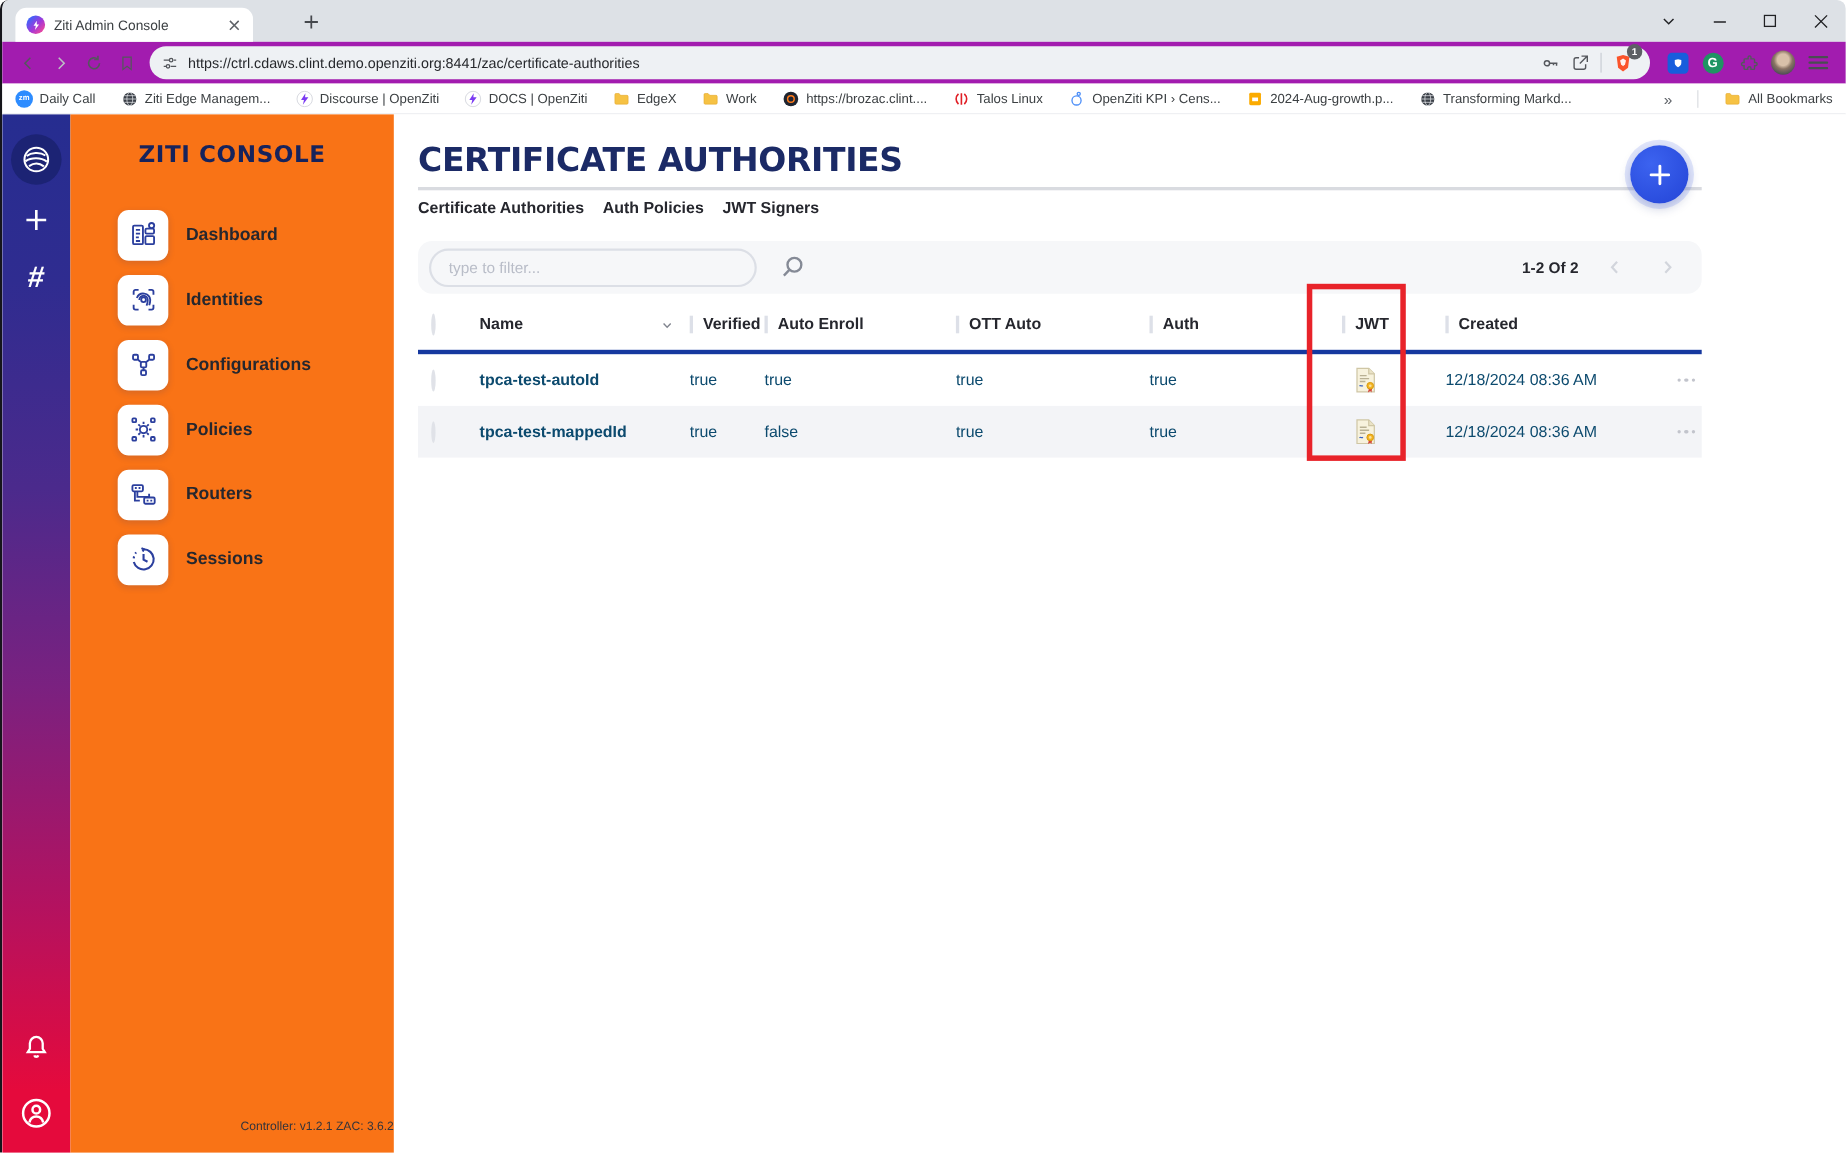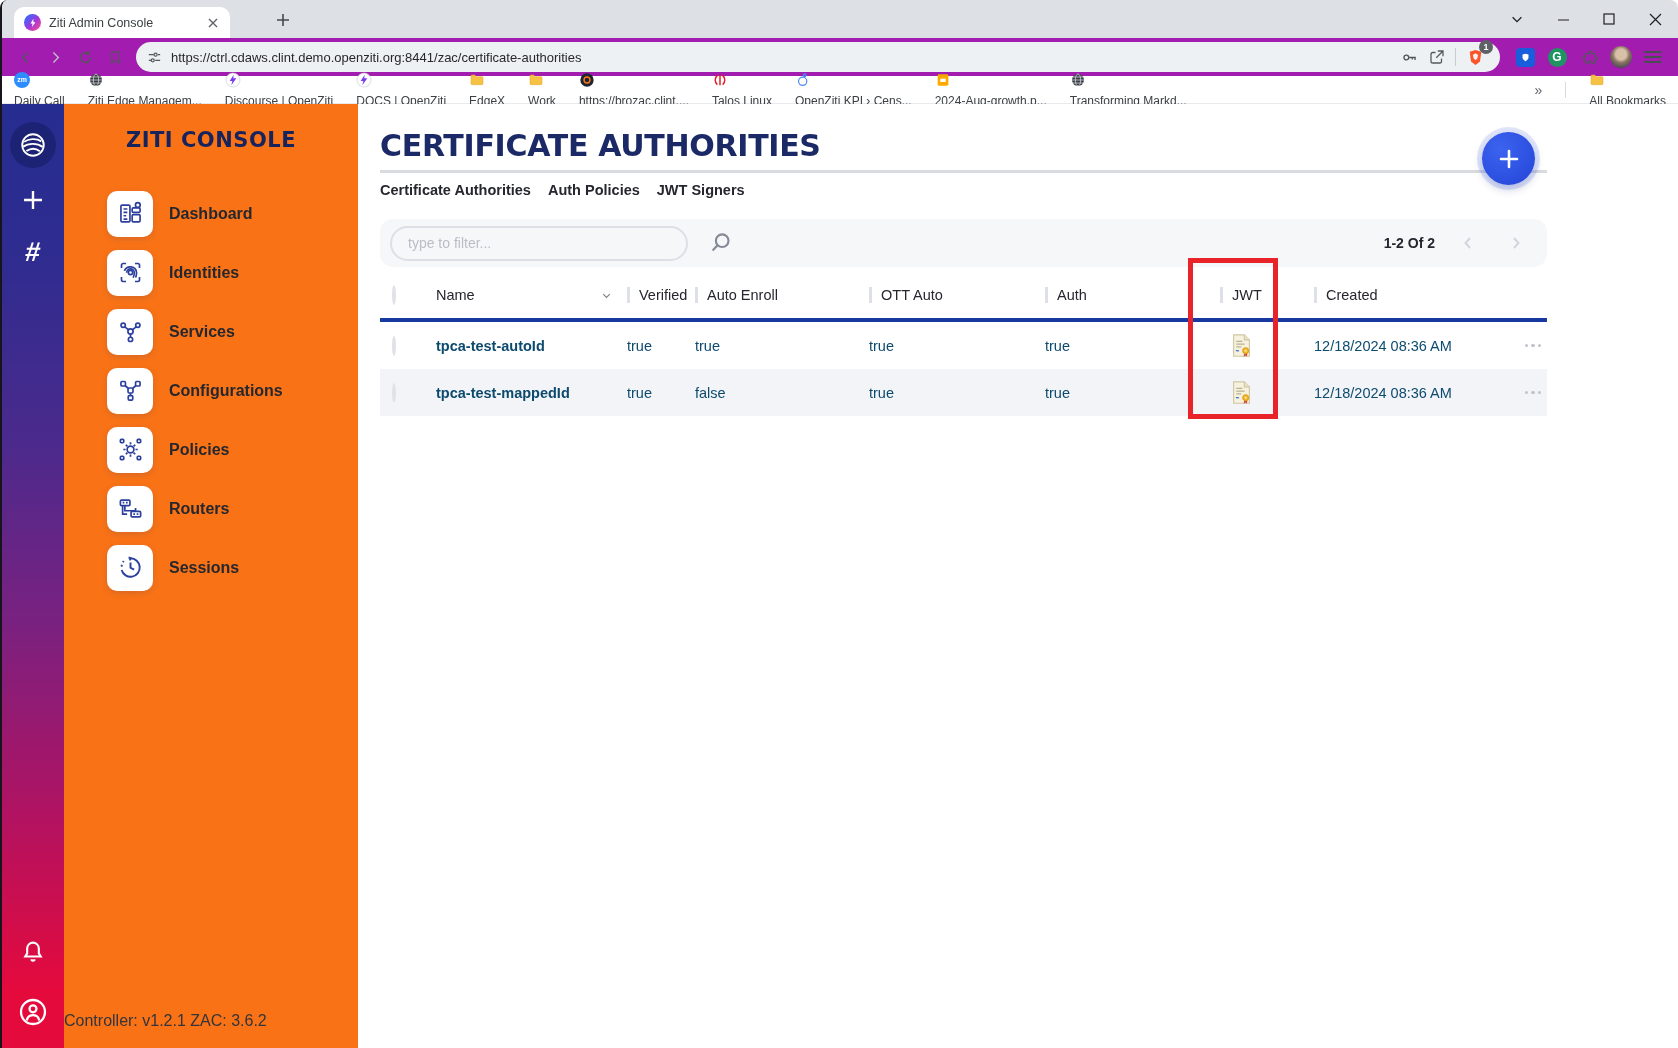--- a/index.html
+++ b/index.html
@@ -47,21 +47,21 @@
   .bw-tile { width:19px; height:19px; border-radius:4px; background:#175ddc; display:grid; place-items:center; }
   .gram-tile { width:19px; height:19px; border-radius:50%; background:#1f9463; color:#fff; font-size:12px; font-weight:700;
     display:grid; place-items:center; }
   .avatar { width:22px; height:22px; border-radius:50%;
     background:radial-gradient(circle at 50% 38%, #d9c1a9 0 30%, #8a7464 48%, #4c4c55 78%); }
   .burger { width:18px; height:12px; display:flex; flex-direction:column; justify-content:space-between; }
   .burger i { display:block; height:2px; background:#4a4d52; border-radius:1px; }
 
   .bookmarksbar { height:28px; background:#fff; border-bottom:1px solid #e8eaee;
     display:flex; align-items:center; padding:0 12px; gap:23px; }
-  .bm { display:flex; gap:6px; font-size:12px; color:#3c4043; white-space:nowrap;flex-direction:column; }
+  .bm { display:flex; align-items:center; gap:6px; font-size:12px; color:#3c4043; white-space:nowrap; }
   .bm-ico { width:16px; height:16px; display:grid; place-items:center; }
   .zm-tile { width:16px; height:16px; border-radius:50%; background:#2d8cff; color:#fff; font-size:7px; font-weight:700;
     display:grid; place-items:center; }
   .bm-spacer { flex:1; }
   .bm-overflow { font-size:14px; color:#5f6368; }
   .bm-divider { width:1px; height:16px; background:#d7dade; }
 
   
   .app { display:flex; height:944px; background:#fff; position:relative; }
 
@@ -77,21 +77,21 @@
   .sidebar { width:294px; flex:0 0 auto; background:#f97316; position:relative; }
   .brand { margin-top:24px; text-align:center; font-family:"DejaVu Sans", sans-serif;
     font-size:21px; font-weight:800; letter-spacing:.5px; color:#16235c; }
   .nav { margin-top:32px;padding-left:20px; }
   .nav-item { height:59px; display:flex; align-items:center; padding-left:23px; position:relative; cursor:pointer; }
   .nav-item.active { background:#e6e8f1; }
   .nav-item.active::after { content:""; position:absolute; right:0; top:3px; bottom:3px; width:5px; background:#e50a3c; }
   .tile { width:46px; height:46px; background:#fff; border-radius:10px; box-shadow:0 2px 6px rgba(40,50,120,.16);
     display:grid; place-items:center; flex:0 0 auto; }
   .nav-label { margin-left:16px; font-size:16px; font-weight:600; color:#26272e; }
-  .side-footer { position:absolute; bottom:18px; left:0; right:0; text-align:left; font-size:16px; color:#33343c; }
+  .side-footer { position:absolute; bottom:18px; left:0; right:0; text-align:right; font-size:11px; color:#33343c; }
 
   
   .main { flex:1; position:relative; padding:24px 0 0 22px; }
   .page-title { font-family:"DejaVu Sans", sans-serif; font-size:30px; font-weight:700;
     letter-spacing:-.3px; color:#1b2a66; }
   .title-rule { width:1167px; height:3px; background:#d9dbe0; margin-top:7px; }
   .subtabs { display:flex; gap:17px; margin-top:9px; font-size:14.5px; color:#26272e; }
   .subtab { font-weight:600; cursor:pointer; }
   .subtab.active { font-weight:800; }
 
@@ -106,21 +106,21 @@
     background:transparent; padding:0 16px; font-size:14px; color:#4a4d57; outline:none;
     font-family:"Liberation Sans", sans-serif; }
   .filter-input::placeholder { color:#b9bdc8; }
   .search-btn { margin-left:16px; width:32px; height:32px; display:grid; place-items:center; }
   .pager { margin-left:auto; margin-right:16px; display:flex; align-items:center; }
   .pager-label { font-size:14px; font-weight:700; color:#26272e; }
   .pager-btn { width:30px; height:30px; display:grid; place-items:center; margin-left:18px; }
 
   .trow { display:grid; grid-template-columns:56px 191px 68px 174px 176px 175px 94px 196px 37px;
     align-items:center; width:1167px; }
-  .thead { height:46px; margin-top:5px; font-size:14.5px; font-weight:400; color:#26272e; }
+  .thead { height:46px; margin-top:5px; font-size:14.5px; font-weight:700; color:#26272e; }
   .th { display:flex; align-items:center; }
   .col-sep { width:3px; height:16px; background:#dde0e8; margin-right:9px; flex:0 0 auto; }
   .name-head { display:flex; align-items:center; justify-content:space-between; padding-right:14px; }
   .hr-navy { width:1167px; height:4px; background:#16389f; }
   .drow { height:47px; font-size:14.5px; color:#0c4a6e; }
   .drow.alt { background:#f3f4f7; }
   .cell-name { font-weight:600; }
   .chk { width:26px; height:26px; border-radius:50%; border:2px solid #e0e2e8; background:#f8f9fb;
     margin-left:12px; cursor:pointer; }
   .jwt-cell { padding-left:8px; }
@@ -423,32 +423,20 @@
           <svg width="27" height="27" viewBox="0 0 24 24" fill="none" stroke="#2b3f9e" stroke-width="1.5">
             <path d="M4 8V5.5A1.5 1.5 0 0 1 5.5 4H8M16 4h2.5A1.5 1.5 0 0 1 20 5.5V8M20 16v2.5a1.5 1.5 0 0 1-1.5 1.5H16M8 20H5.5A1.5 1.5 0 0 1 4 18.5V16"></path>
             <circle cx="12" cy="12" r="1.9"></circle>
             <path d="M8.6 12.2a3.4 3.4 0 0 1 6.8 0c0 1.8-.4 3.1-1 4.5"></path>
             <path d="M6.6 10.6a5.6 5.6 0 0 1 10.8 1.4c0 1.6-.3 3-.8 4.4"></path>
           </svg>
         </span>
         <span class="nav-label">Identities</span>
       </div>
 
-      <div class="nav-item">
-        <span class="tile">
-          <svg width="27" height="27" viewBox="0 0 24 24" fill="none" stroke="#2b3f9e" stroke-width="1.5">
-            <circle cx="12" cy="12" r="2.3"></circle>
-              <circle cx="5.5" cy="6.5" r="1.9"></circle>
-              <circle cx="18.5" cy="6.5" r="1.9"></circle>
-              <circle cx="12" cy="19" r="1.9"></circle>
-            <path d="M10.3 10.6 7 7.9M13.7 10.6 17 7.9M12 14.4V17"></path>
-          </svg>
-        </span>
-        <span class="nav-label">Services</span>
-      </div>
 
       <div class="nav-item">
         <span class="tile">
           <svg width="27" height="27" viewBox="0 0 24 24" fill="none" stroke="#2b3f9e" stroke-width="1.5">
             <rect x="9.8" y="9.8" width="4.4" height="4.4" rx="1"></rect>
             <rect x="3.5" y="4" width="4" height="4" rx="1"></rect>
               <rect x="16.5" y="4" width="4" height="4" rx="1"></rect>
               <rect x="10" y="16.5" width="4" height="4" rx="1"></rect>
             <path d="M10 10 7.3 7.8M14 10l2.7-2.2M12 14.4v2.1"></path>
           </svg>

